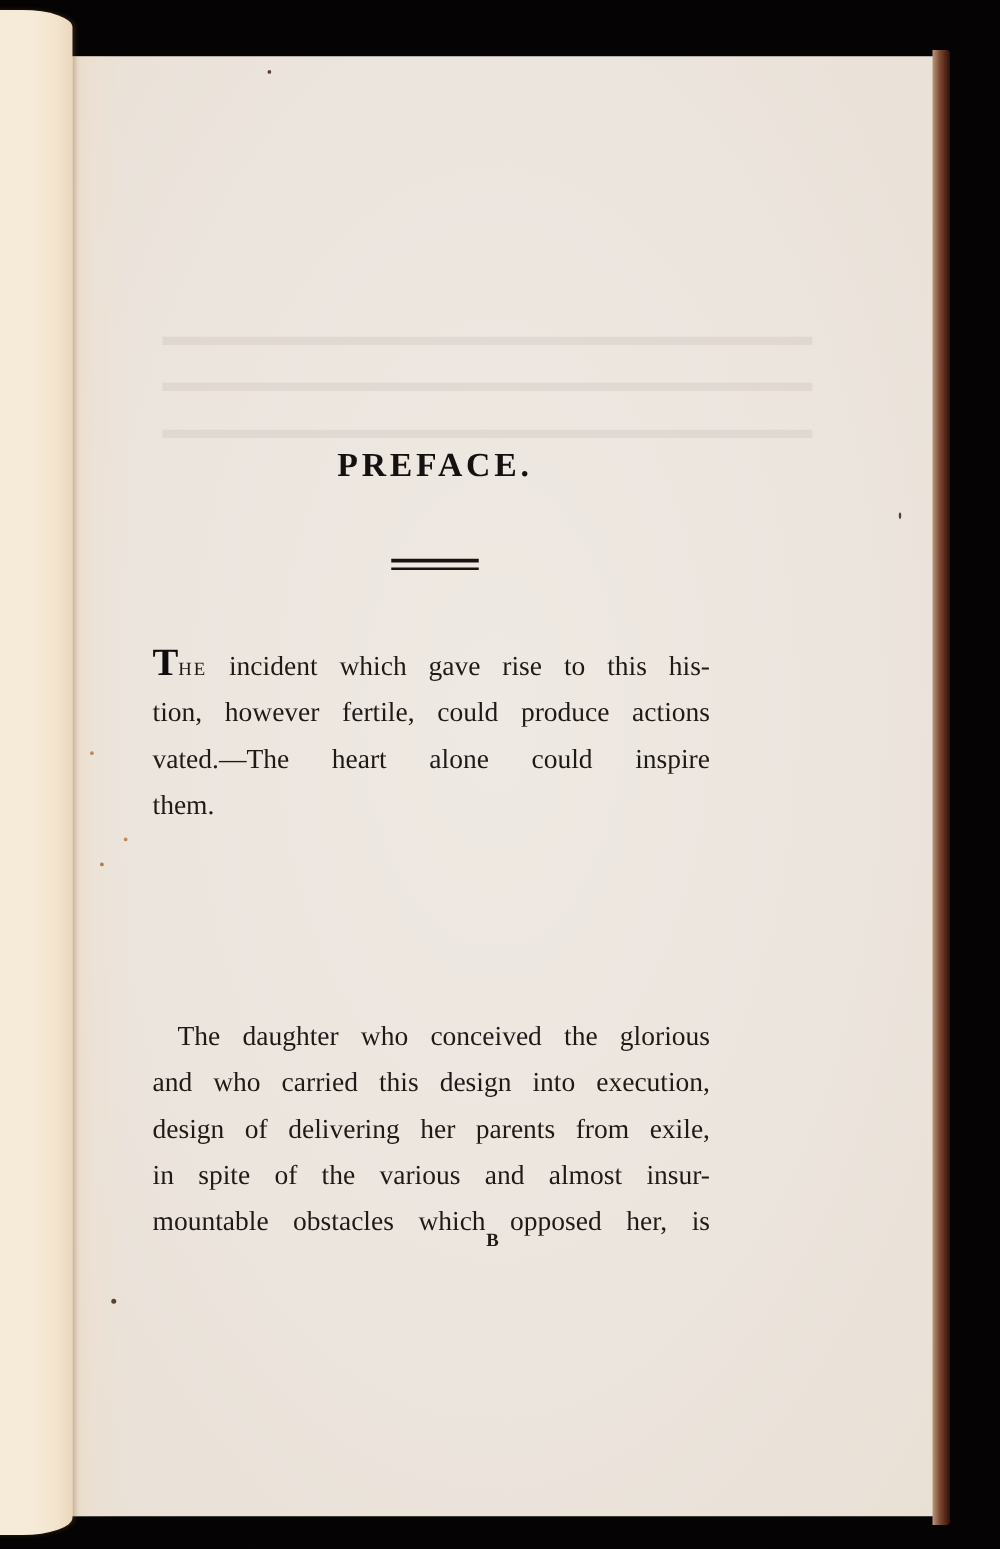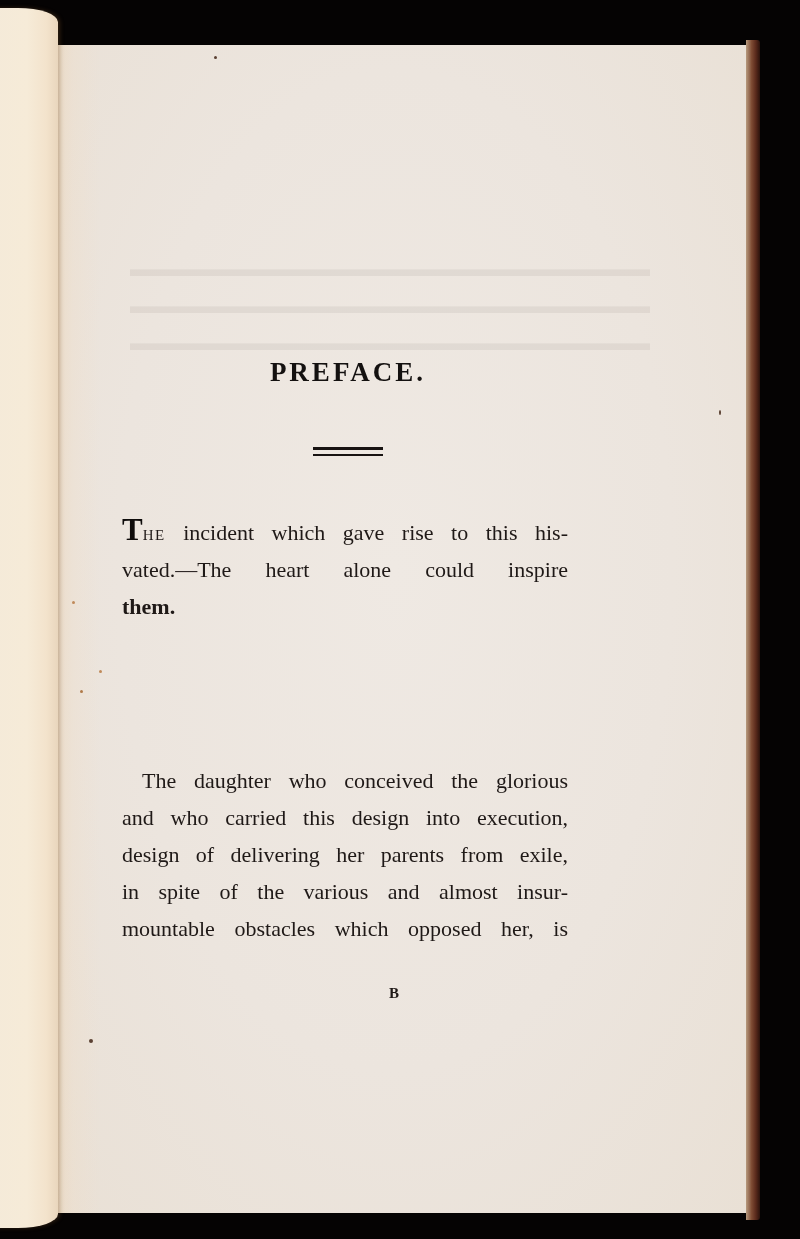--- a/index.html
+++ b/index.html
@@ -106,24 +106,24 @@
     }
     .line {
       display: block;
       text-align: justify;
       text-align-last: justify;
       white-space: nowrap;
       height: 37px;
     }
     .line.last {
       text-align-last: left;
-      font-weight: bold;
     }
     .line.indent {
       padding-left: 20px;
+      margin-top: 48px;
     }
     .dropcap {
       font-size: 31px;
       font-weight: bold;
       line-height: 22px;
       color: #0f0c0b;
     }
     .smallcaps {
       font-size: 15px;
       letter-spacing: 1.5px;
@@ -164,20 +164,21 @@
 
 <div class="page-content">
 
   <div class="title">PREFACE.</div>
 
   <div class="rule top"></div>
   <div class="rule bottom"></div>
 
   <div class="body-text para1">
     <span class="line"><span class="dropcap">T</span><span class="smallcaps">HE</span><span> incident which gave rise to this his-</span></span>
+    <span class="line">tion, however fertile, could produce actions</span>
     <span class="line">vated.—The heart alone could inspire</span>
     <span class="line last">them.</span>
   </div>
 
   <div class="body-text para2">
     <span class="line indent">The daughter who conceived the glorious</span>
     <span class="line">and who carried this design into execution,</span>
     <span class="line">design of delivering her parents from exile,</span>
     <span class="line">in spite of the various and almost insur-</span>
     <span class="line">mountable obstacles which opposed her, is</span>

